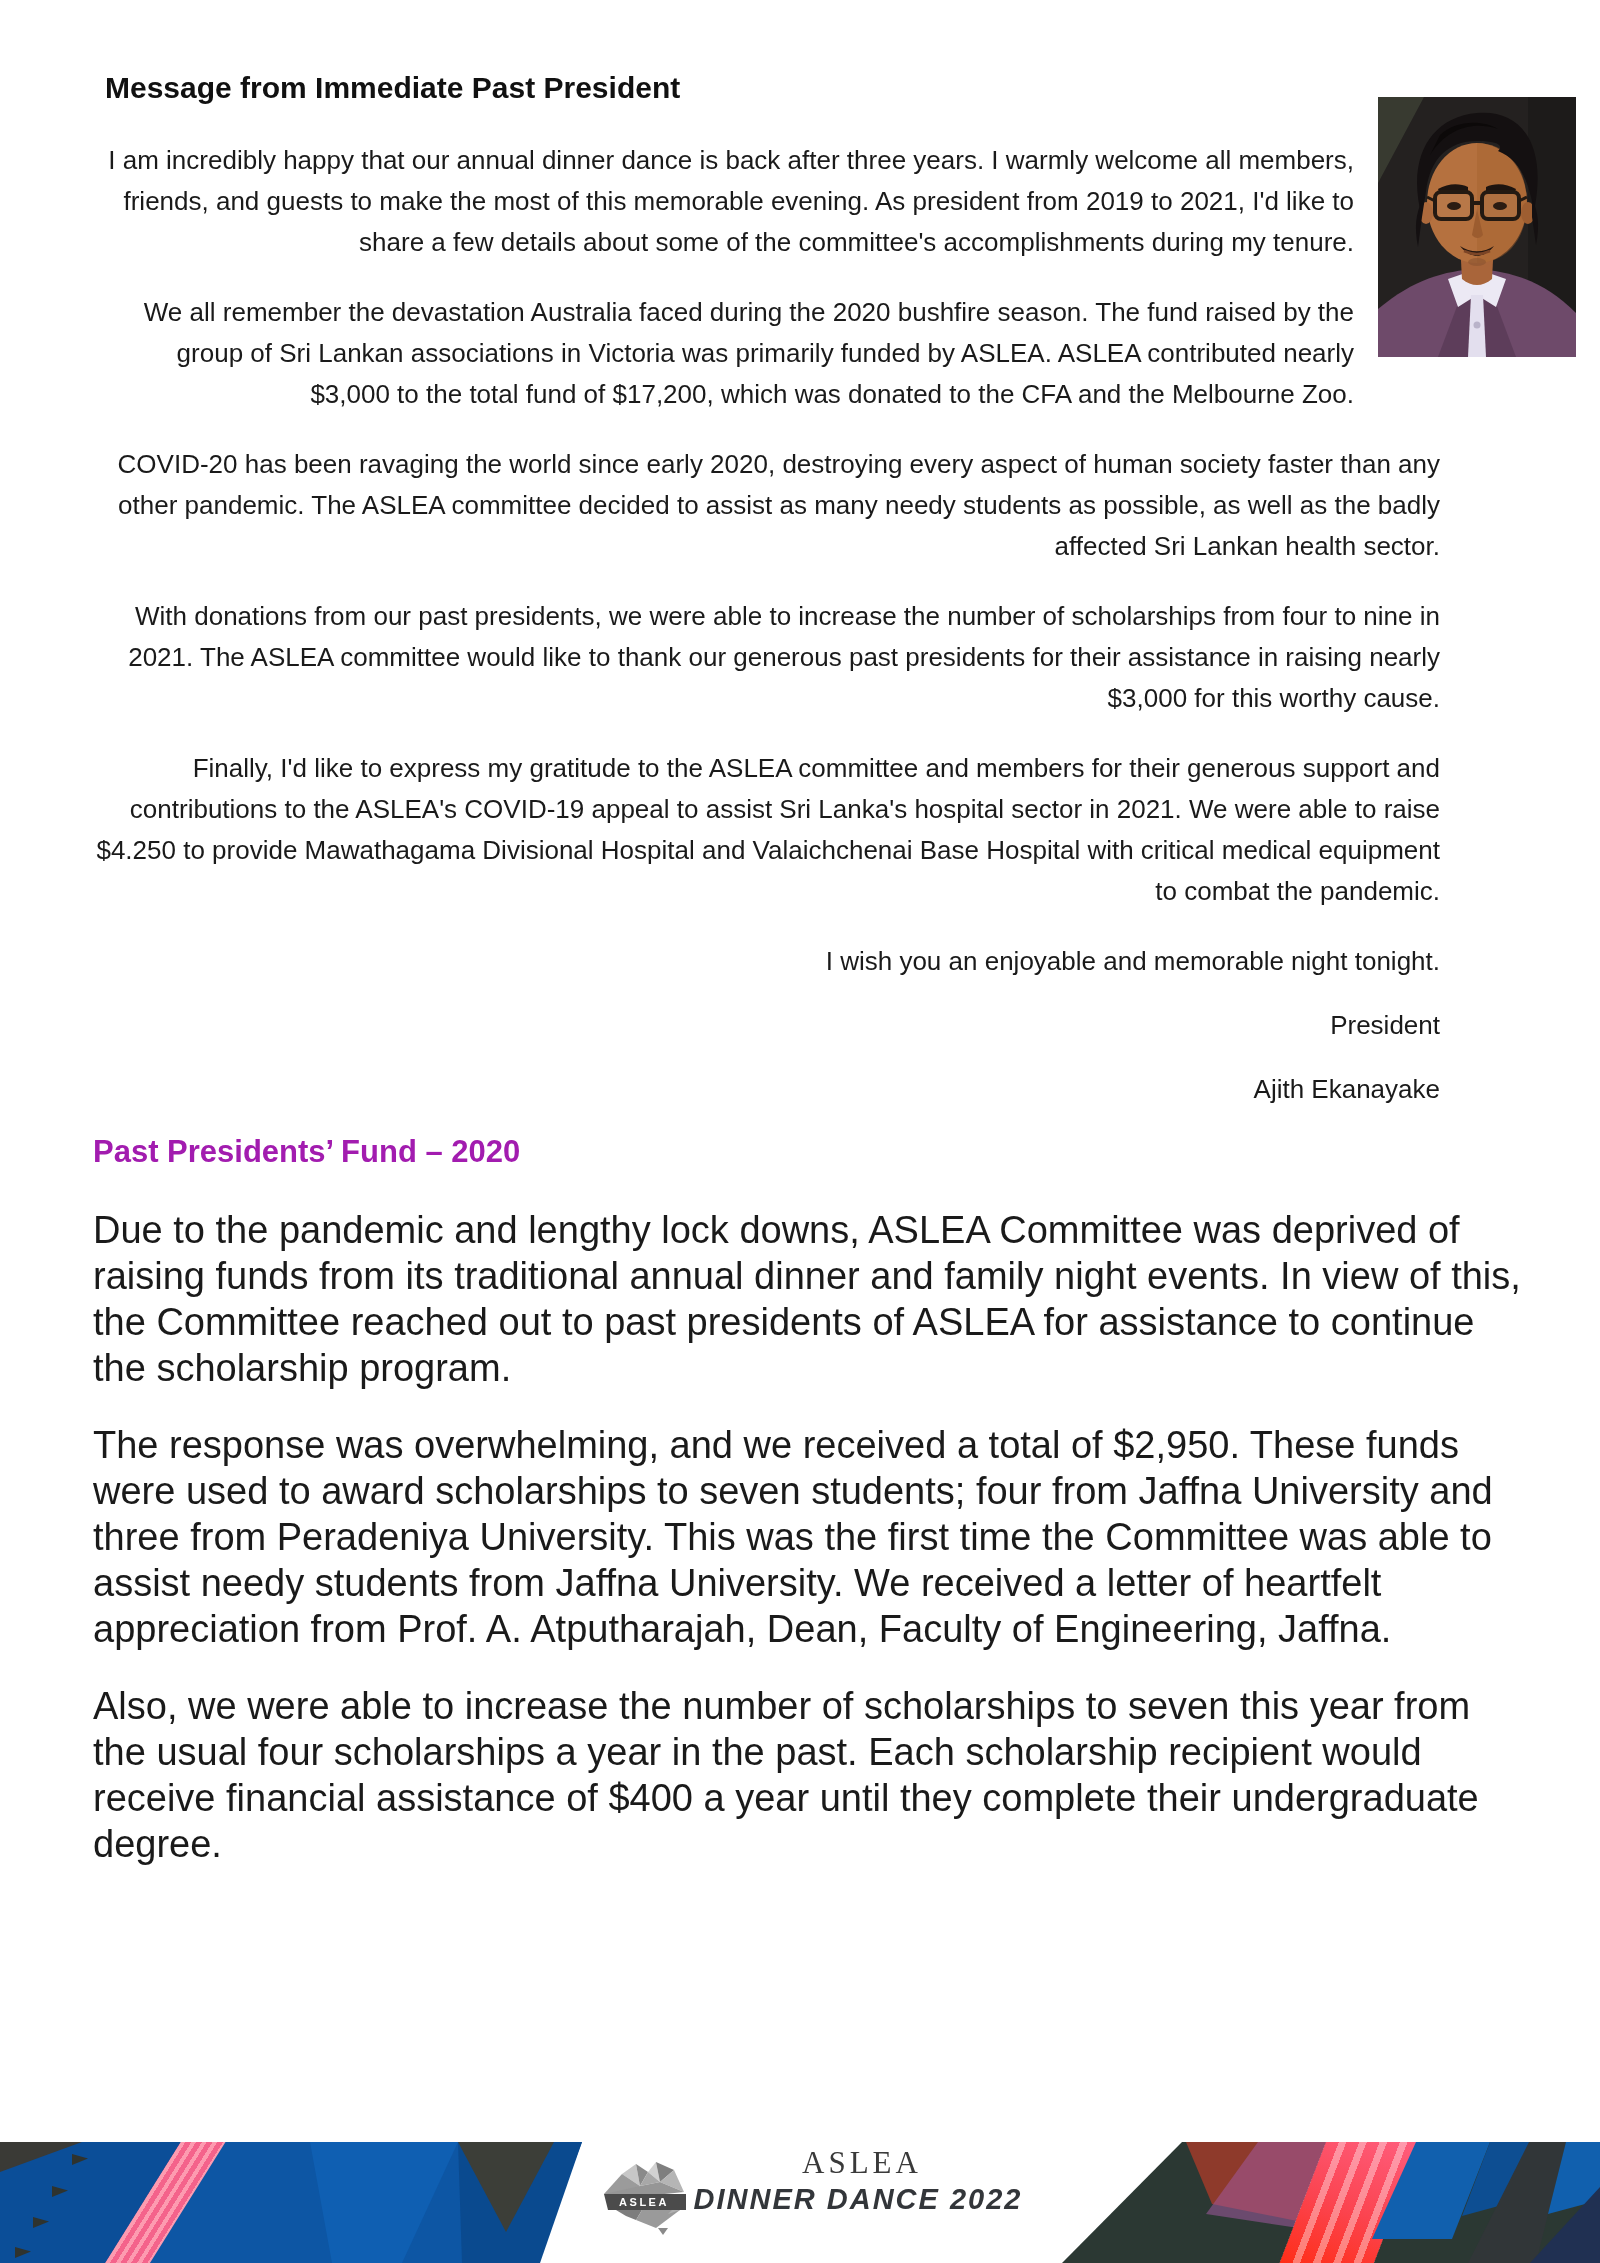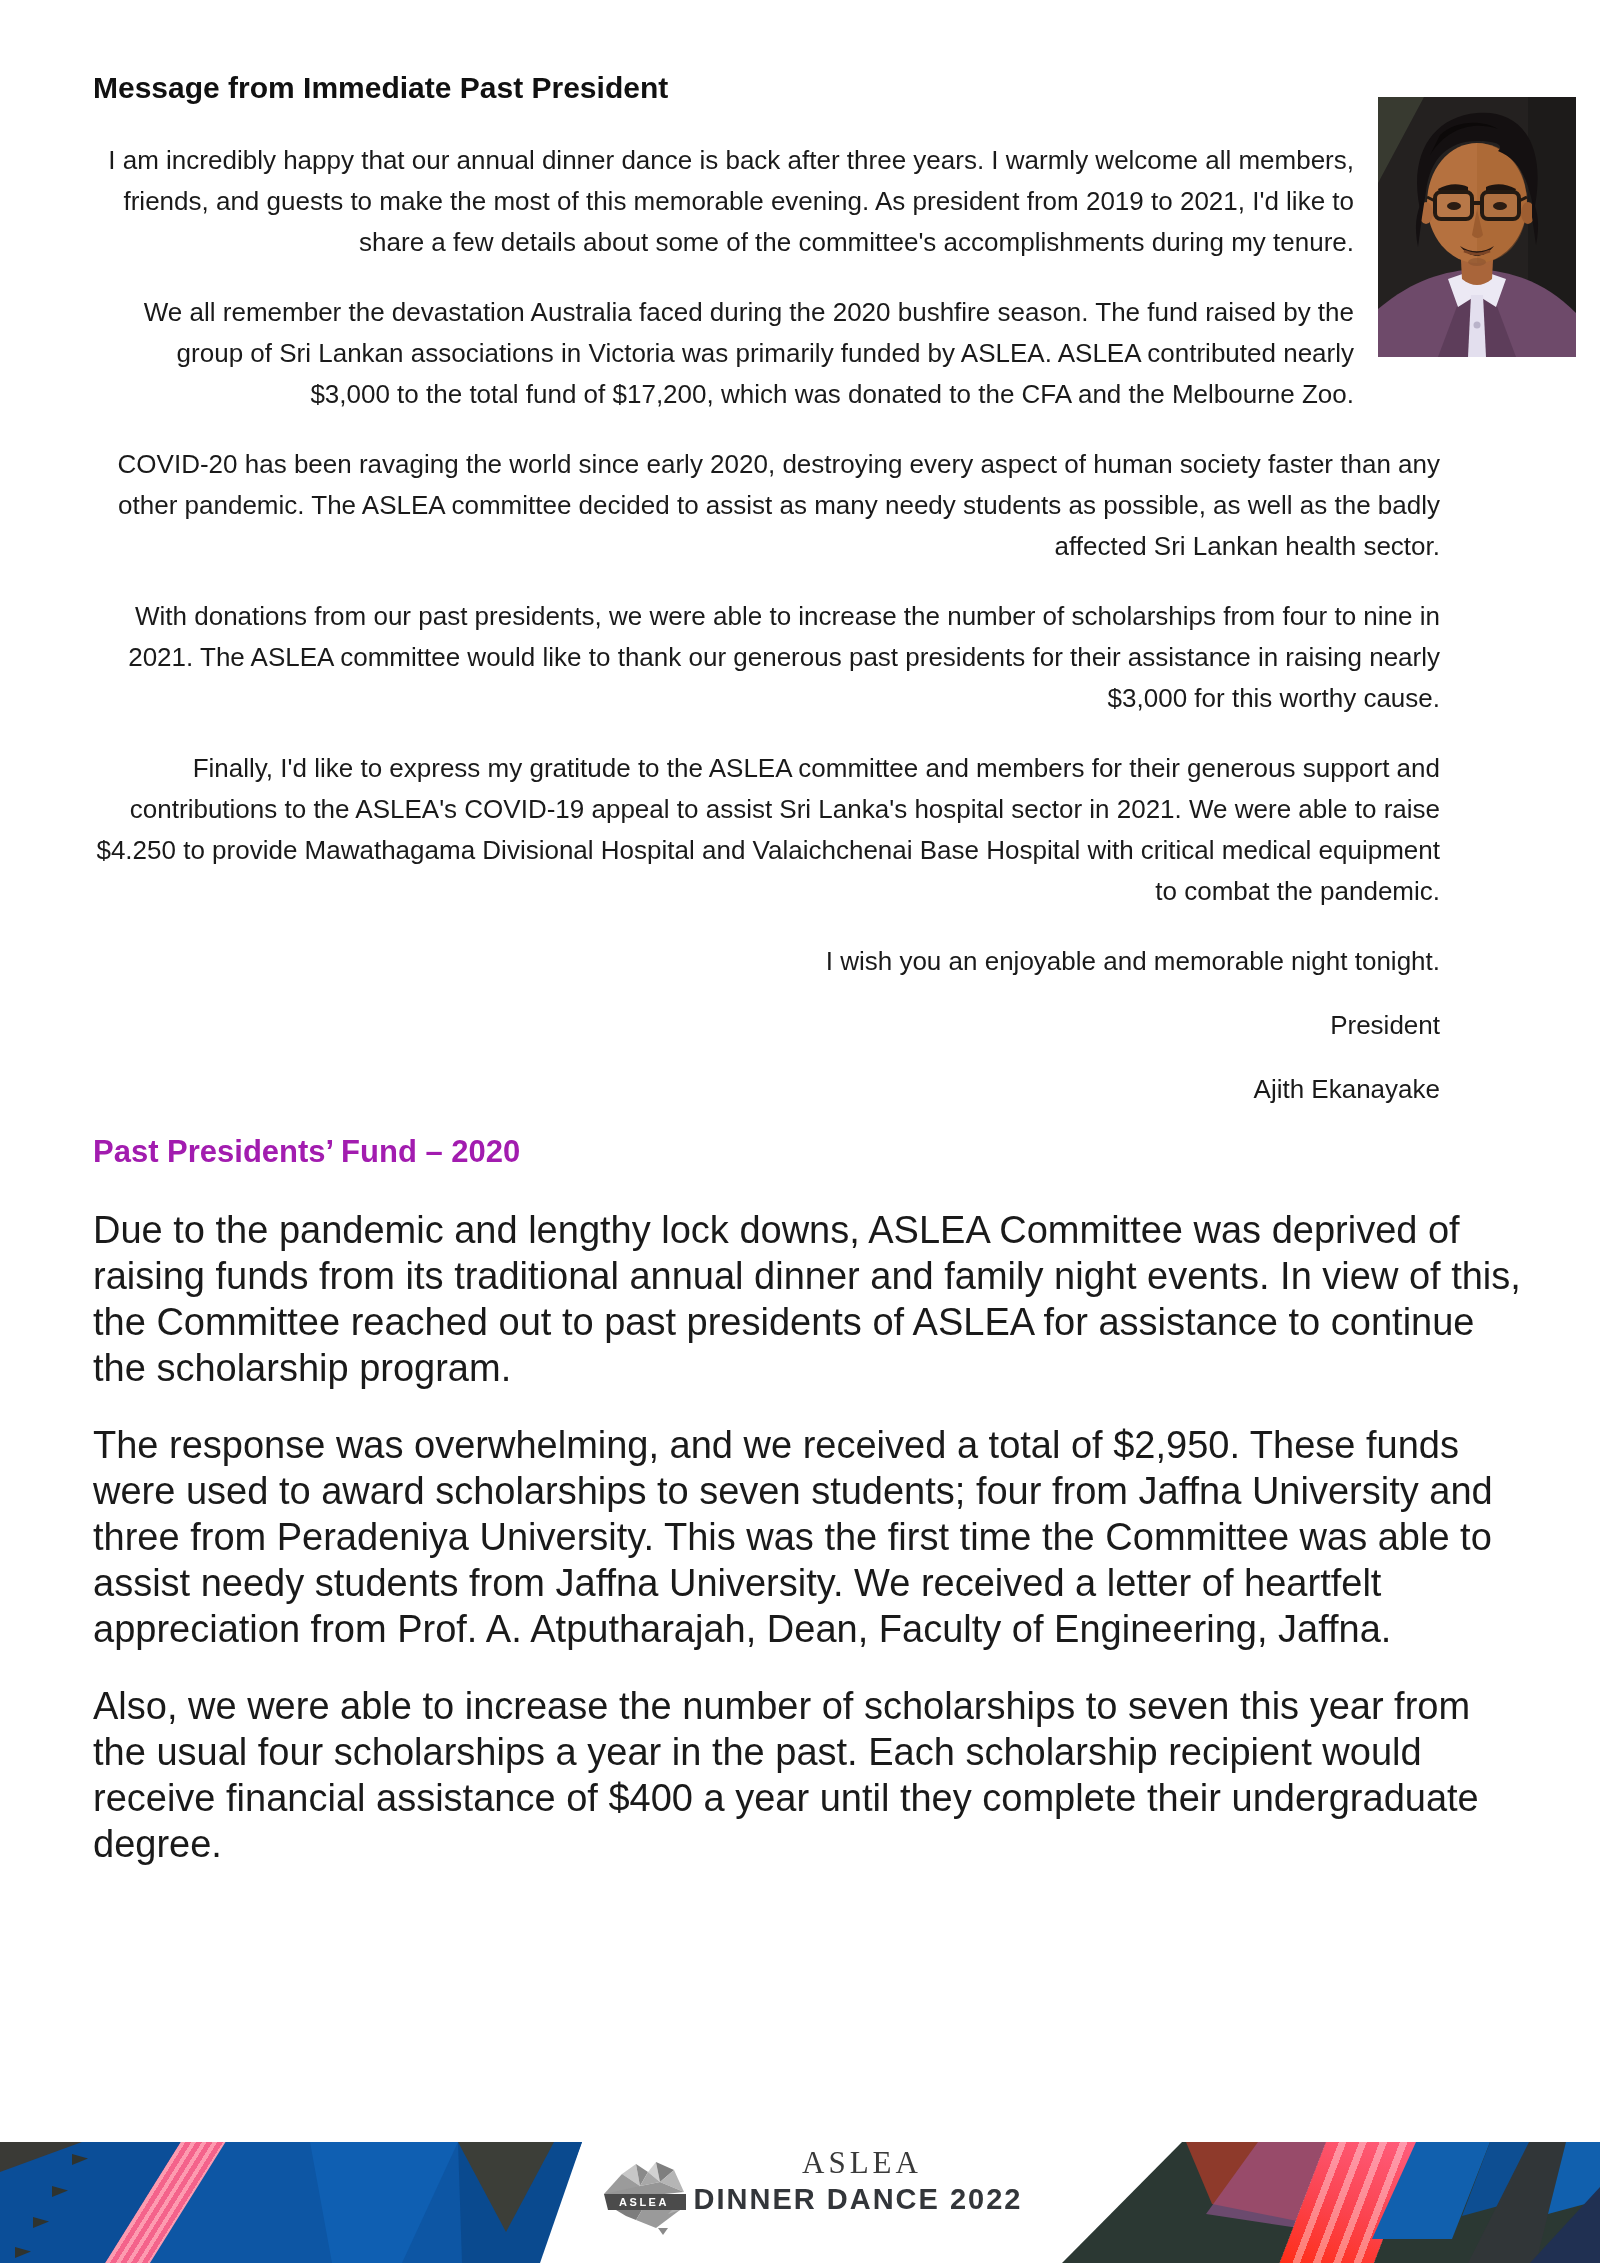--- a/index.html
+++ b/index.html
@@ -1,19 +1,19 @@
 <!DOCTYPE html>
 <html><head>
 <meta charset="utf-8">
 <style>
   html,body{margin:0;padding:0;background:#ffffff;}
   .page{position:relative;width:1600px;height:2263px;background:#ffffff;overflow:hidden;
         font-family:"Liberation Sans",sans-serif;color:#1a1a1a;}
   .content{position:absolute;left:93px;top:70px;width:1440px;}
-  h1.doc-h{font-size:30px;line-height:36px;font-weight:bold;color:#111;margin:0 0 34px 0;}
+  h1.doc-h{font-size:30px;line-height:36px;font-weight:bold;color:#111;margin:0 0 34px 12px;}
   h2.doc-h{font-size:31px;line-height:38px;font-weight:bold;color:#a21caf;margin:18px 0 36px 0;}
   .s1 p{font-size:26px;line-height:41px;margin:9px 0 29px 0;max-width:1347px;text-align:right;}
   .s1 p.sig{margin-bottom:23px;}
   .s2 p{font-size:38px;line-height:46px;margin:0 8px 31px 0;max-width:1432px;}
   
   .photo-float{float:right;width:155px;height:238px;margin:-4px 0 12px 24px;position:relative;}
   .photo{position:absolute;top:-39px;left:0;width:198px;height:260px;display:block;}
   
   .footer{position:absolute;left:0;top:2142px;width:1600px;height:121px;}
   .fgroup{position:absolute;top:0;height:121px;overflow:hidden;}
@@ -43,21 +43,21 @@
   .charcoal{background:#313638;clip-path:polygon(529px 0,566px 0,536px 121px,468px 121px);}
   .blue-right{background:#1160ae;clip-path:polygon(566px 0,600px 0,600px 58px,548px 72px);}
   .navy-corner{background:#203052;clip-path:polygon(600px 45px,600px 121px,530px 121px);}
   
   .fcenter{position:absolute;left:600px;top:0;width:420px;height:121px;}
   .logo{position:absolute;left:2px;top:16px;width:84px;height:78px;}
   .brand-serif{position:absolute;left:152px;top:3px;width:220px;text-align:center;
                font-family:"Liberation Serif",serif;font-size:31px;color:#3a3a3a;letter-spacing:4px;}
   .event-title{position:absolute;left:88px;top:41px;width:340px;text-align:center;
                font-family:"Liberation Sans",sans-serif;font-size:29px;font-weight:800;
-               color:#33363a;letter-spacing:2px;white-space:nowrap;}
+               color:#33363a;letter-spacing:2px;white-space:nowrap;font-style:italic;}
 </style>
 </head>
 <body>
 
 <div class="page">
 
   <div class="content">
 
     <div class="s1">
       <h1 class="doc-h">Message from Immediate Past President</h1>

